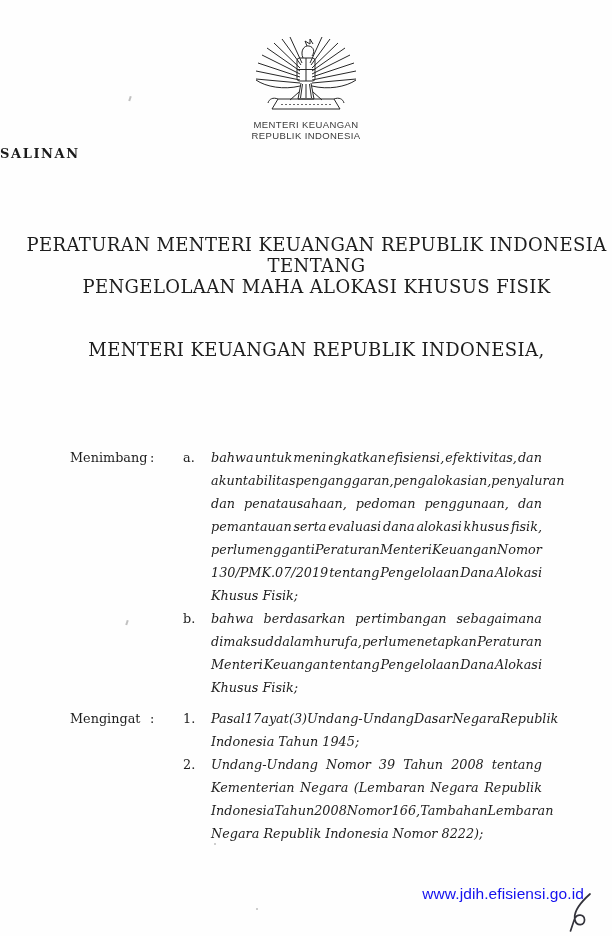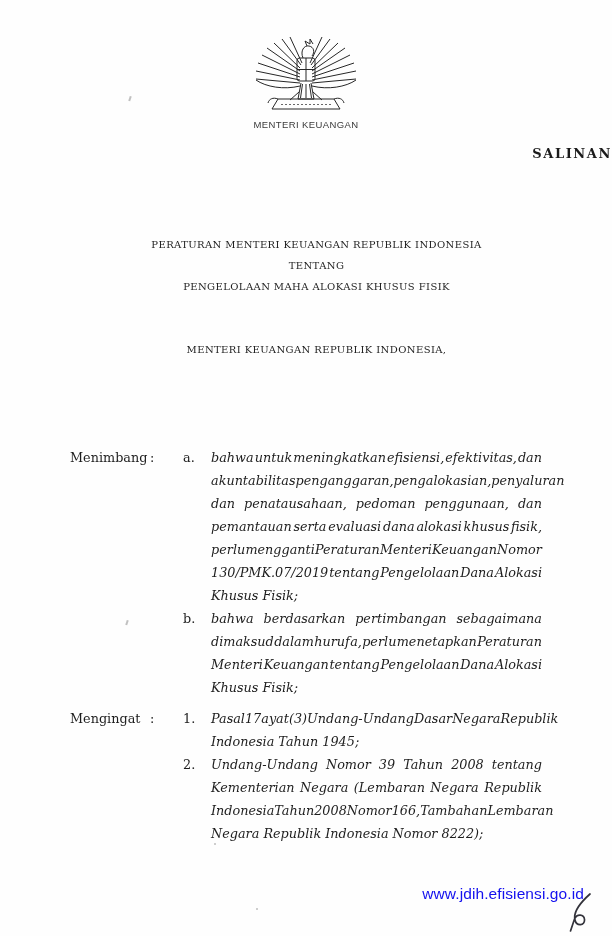--- a/index.html
+++ b/index.html
@@ -23,31 +23,30 @@
     position:absolute; left:0; right:0;
     text-align:center;
     font-family:"Liberation Sans", sans-serif;
     font-size:9.5px; letter-spacing:.4px;
     color:#3a3a3a;
   }
   .ministry-line.l1 { top:119px; }
   .ministry-line.l2 { top:130px; }
   .salinan {
     position:absolute; top:146px; left:0; right:0;
-    text-align:right;
+    text-align:left;
     font-weight:bold; font-size:13px; letter-spacing:1.6px;
     color:#1b1b1b;
-    padding-left:28px;
   }
 
   
   .title-block {
     position:absolute; top:234px; left:0; right:0;
     text-align:center;
-    font-size:10px; letter-spacing:.4px;
+    font-size:18px; letter-spacing:.4px;
     color:#1d1d1d;
     margin-left:21px;
   }
   .title-block .t-line {
     height:21px; line-height:21px; white-space:nowrap;
   }
   .t-gap { height:21px; }
   .num-label { margin-right:16px; }
 
   
@@ -112,20 +111,21 @@
         <path d="M45 55 L36 63 M59 55 L68 63"></path>
 
         <path d="M24 62 L80 62 L86 72 L18 72 Z"></path>
         <path d="M24 62 C19 60 15 62 14 66 M80 62 C85 60 89 62 90 66"></path>
         <path d="M27 67.5 L77 67.5" stroke-width="0.7" stroke-dasharray="2 2"></path>
       </g>
     </svg>
   </div>
 
   <div class="ministry-line l1">MENTERI KEUANGAN</div>
+  <div class="ministry-line l2">REPUBLIK INDONESIA</div>
   <div class="salinan">SALINAN</div>
 
   <div class="title-block">
     <div class="t-line">PERATURAN MENTERI KEUANGAN REPUBLIK INDONESIA</div>
     <div class="t-line">TENTANG</div>
     <div class="t-line">PENGELOLAAN MAHA ALOKASI KHUSUS FISIK</div>
     <div class="t-gap"></div>
     <div class="t-gap"></div>
     <div class="t-line">MENTERI KEUANGAN REPUBLIK INDONESIA,</div>
   </div>

